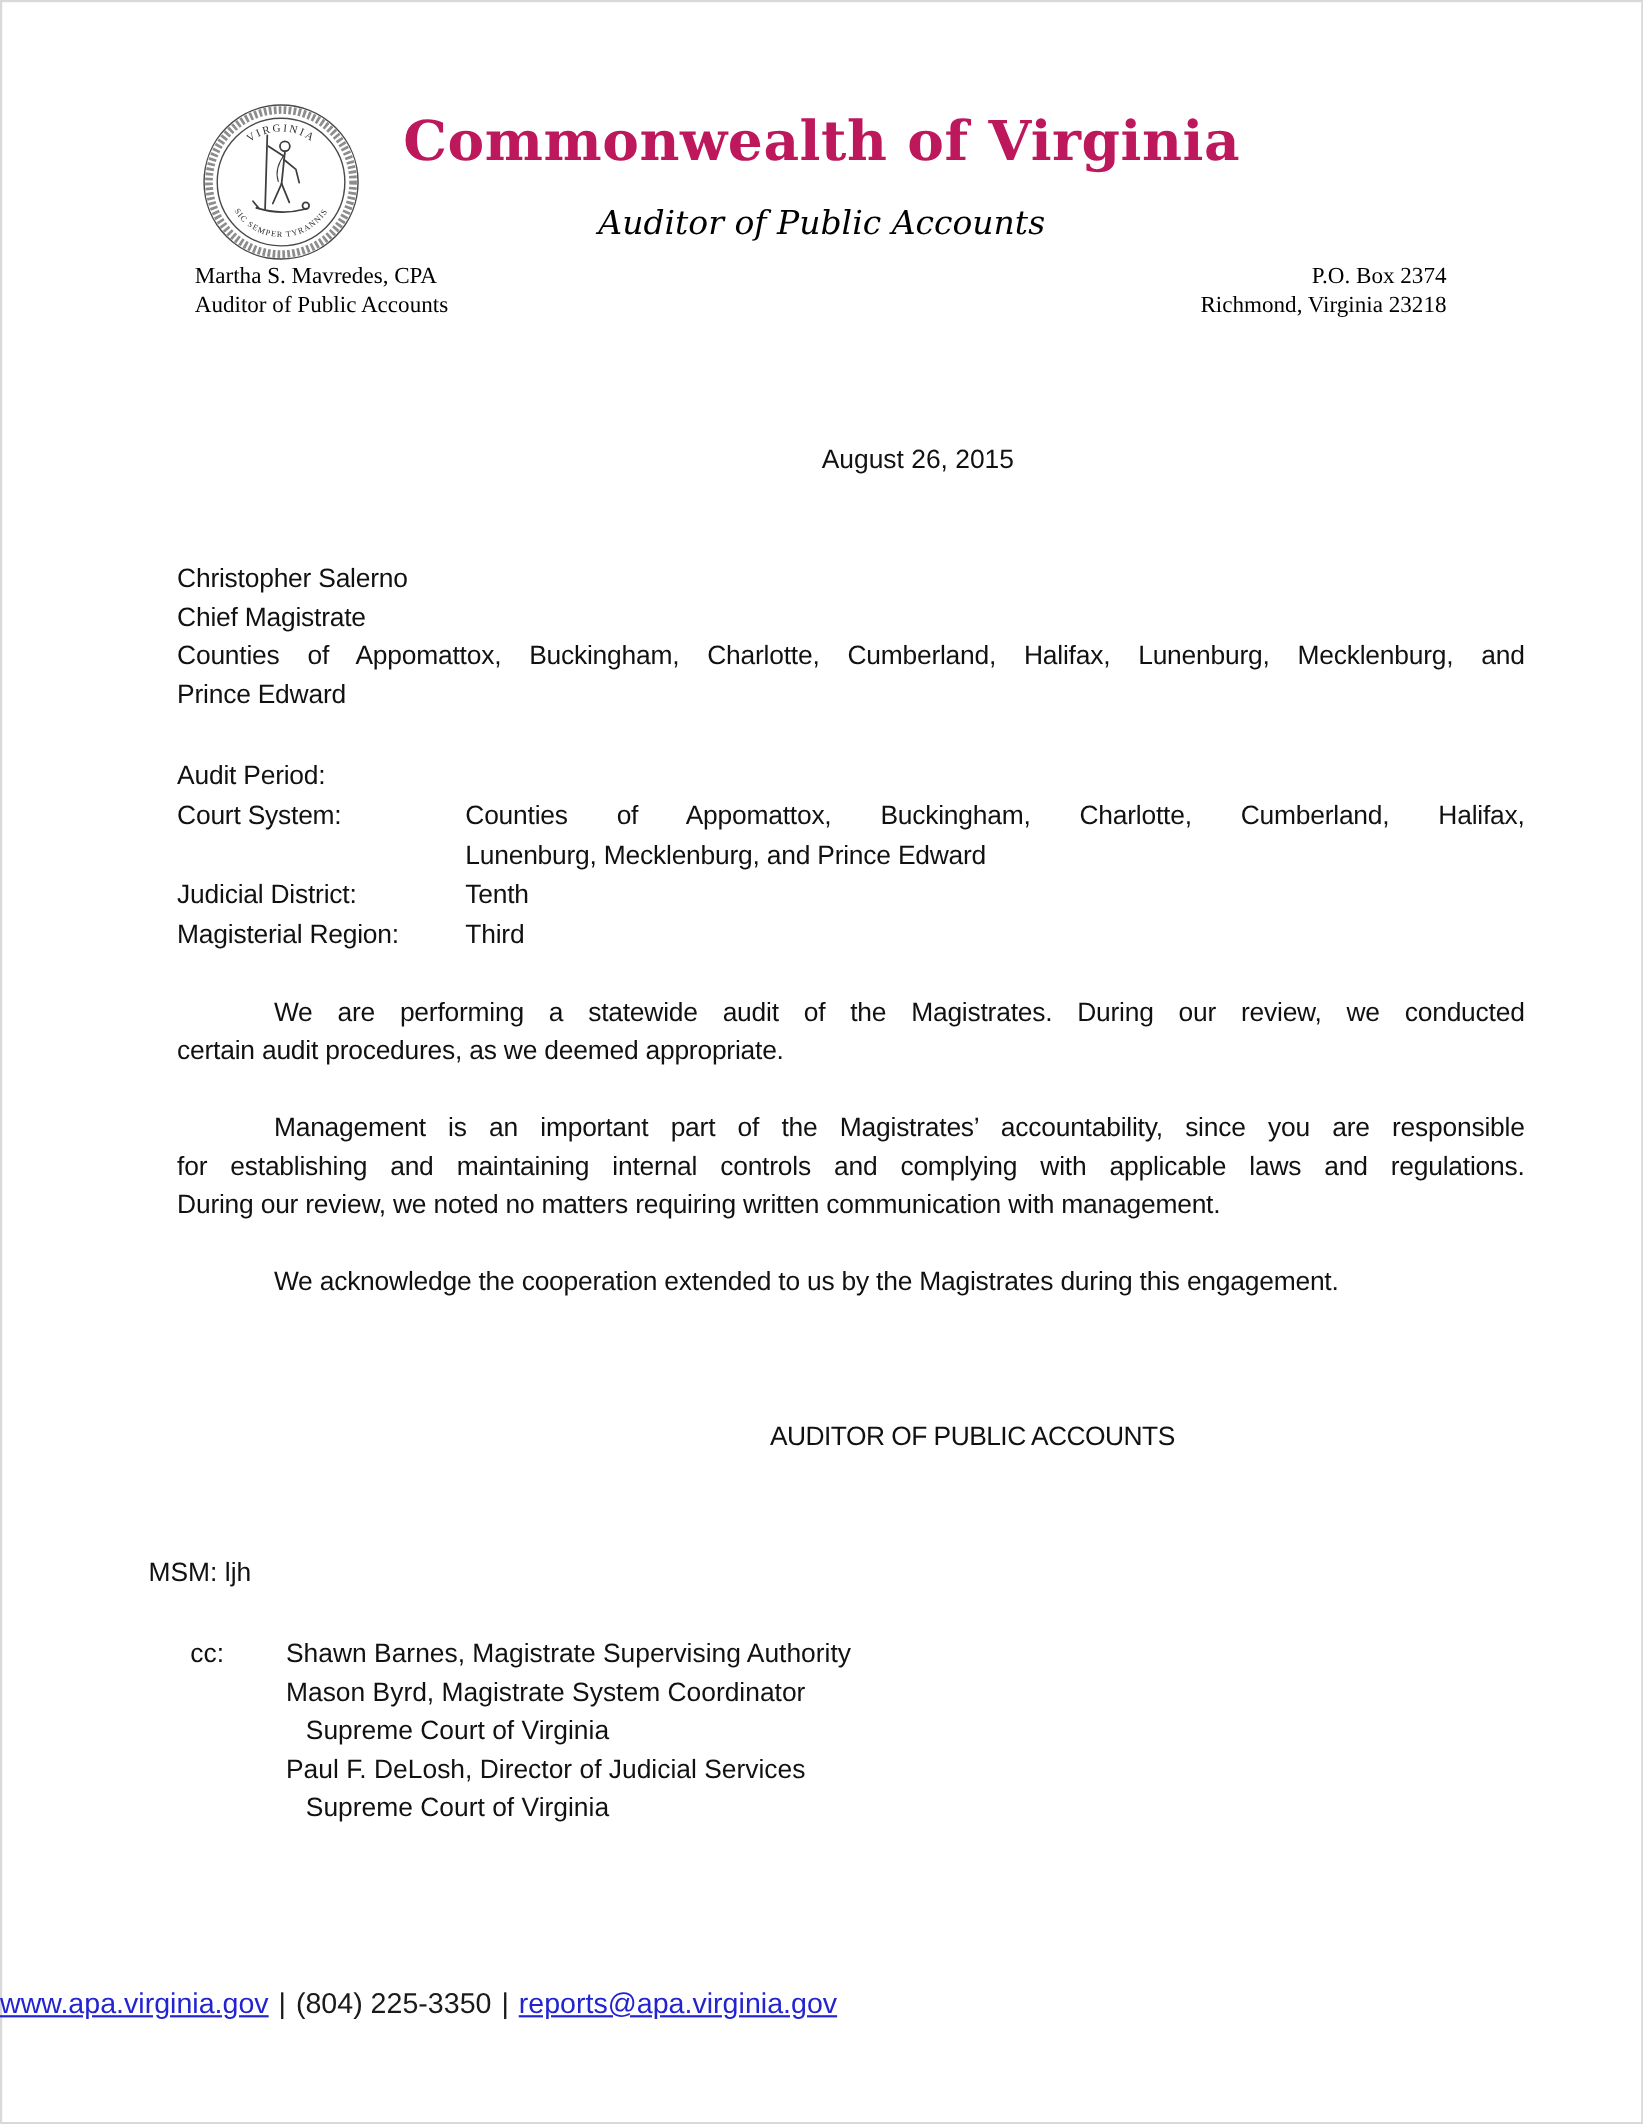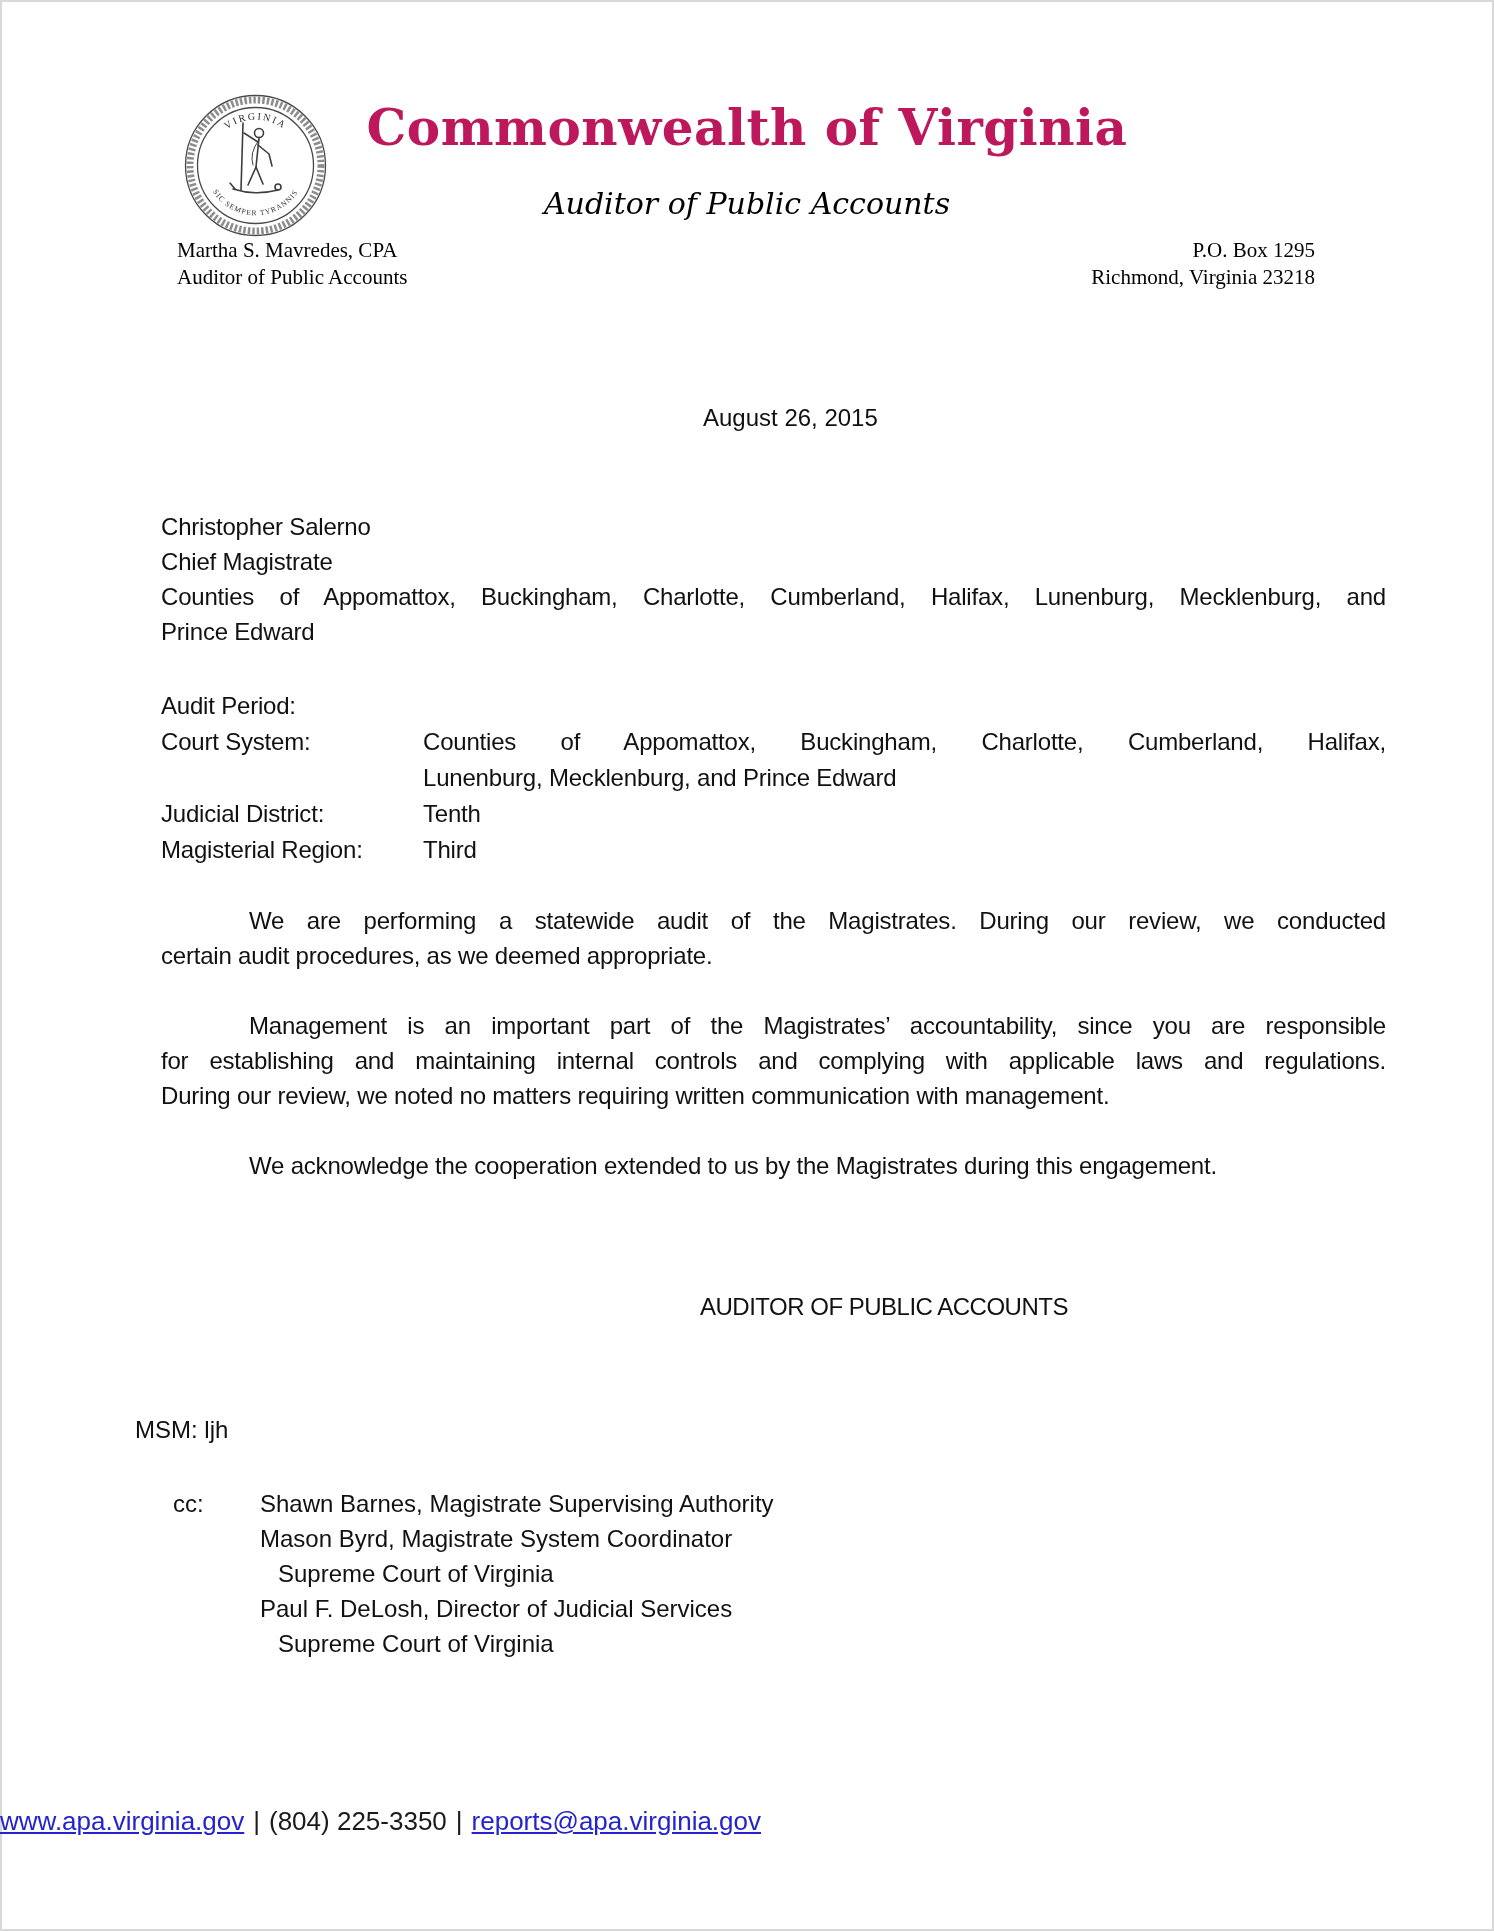--- a/index.html
+++ b/index.html
@@ -26,21 +26,21 @@
     font-size:30px; color:#000;
   }
   .contact {
     position:absolute; top:237px;
     font-family:"Liberation Serif",serif; font-size:21px; line-height:27px; color:#000;
   }
   .contact-left  { left:177px; }
   .contact-right { right:179px; text-align:right; }
 
   
-  .date { position:absolute; left:703px; top:404px; font-size:24px; }
+  .date { position:absolute; left:747px; top:404px; font-size:24px; }
 
   .block {
     position:absolute; left:135px; width:1225px;
     font-size:24px; line-height:35px; letter-spacing:-0.2px;margin-left:26px;
   }
   .recipient  { top:509px; }
   .audit-info { top:688px; line-height:36px; }
   .p1 { top:903px; }
   .p2 { top:1008px; }
   .p3 { top:1148px; }
@@ -112,21 +112,21 @@
   </svg>
 
   <div class="lh-title">Commonwealth of Virginia</div>
   <div class="lh-subtitle">Auditor of Public Accounts</div>
 
   <div class="contact contact-left">
     <div>Martha S. Mavredes, CPA</div>
     <div>Auditor of Public Accounts</div>
   </div>
   <div class="contact contact-right">
-    <div>P.O. Box 1295</div>
+    <div>P.O. Box 2374</div>
     <div>Richmond, Virginia 23218</div>
   </div>
 
   <div class="date">August 26, 2015</div>
 
   <div class="block recipient">
     <div>Christopher Salerno</div>
     <div>Chief Magistrate</div>
     <div class="jline">Counties of Appomattox, Buckingham, Charlotte, Cumberland, Halifax, Lunenburg, Mecklenburg, and</div>
     <div>Prince Edward</div>

